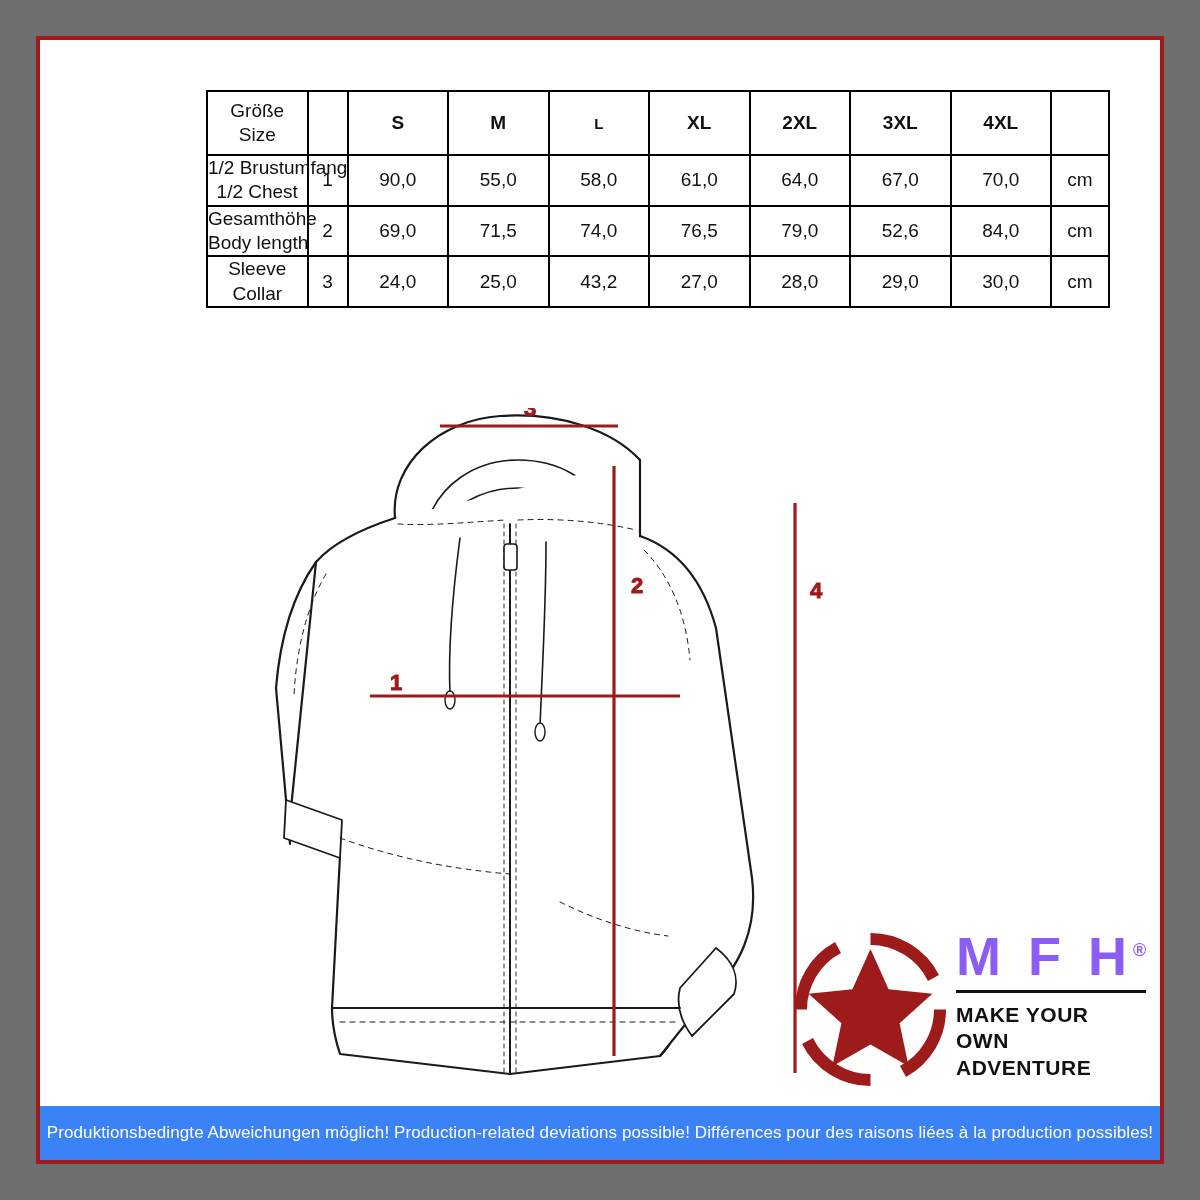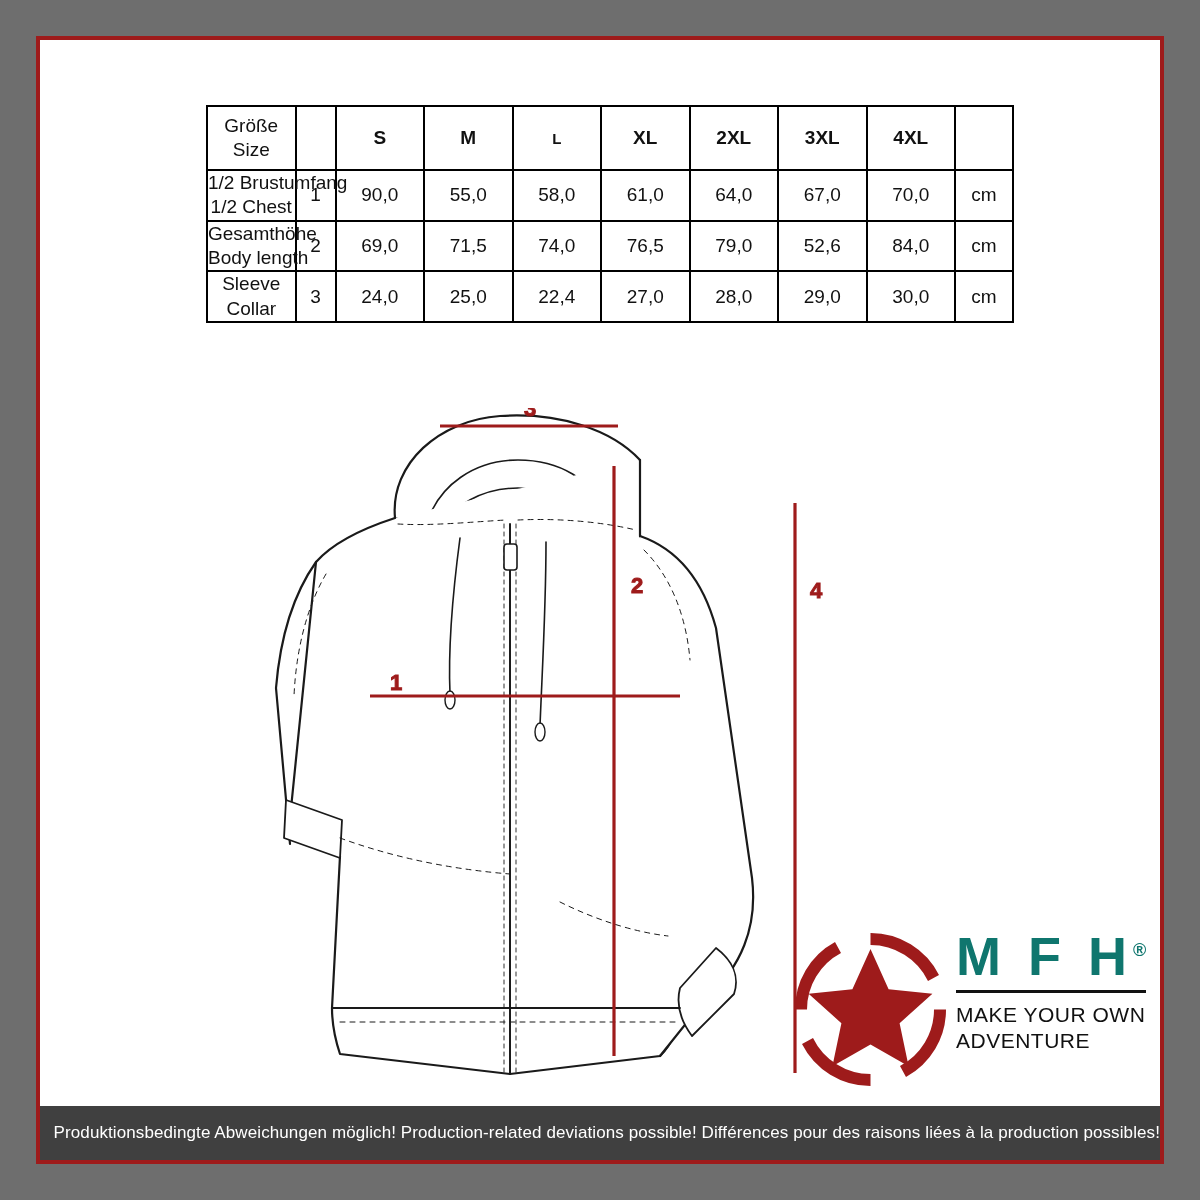--- a/index.html
+++ b/index.html
@@ -15,22 +15,21 @@
     width:1128px;height:1128px;
     background:#ffffff;
     border:4px solid #9e1b1b;
     box-sizing:border-box;
   }
   
   #table-wrap{
     position:absolute;
     left:166px;
     top:50px;
-    width:808px;
-    margin-top:15px;
+    width:904px;
   }
   table.size-table{
     border-collapse:collapse;
     width:100%;
     table-layout:fixed;
   }
   table.size-table td{
     border:2px solid #000;
     font-size:19px;
     color:#111;
@@ -68,49 +67,49 @@
   .logo-text{
     position:absolute;
     left:168px;
     top:6px;
     width:190px;
   }
   .mfh{
     font-size:54px;
     font-weight:bold;
     letter-spacing:6px;
-    color:#0f766e;
+    color:#8b5cf6;
     line-height:1;
     white-space:nowrap;
   }
   .reg{
     font-size:18px;
     vertical-align:super;
     letter-spacing:0;
   }
   .rule{
     width:190px;height:3px;background:#111;margin:7px 0 9px 0;
   }
   .tagline{
     font-size:21px;
-    font-weight:normal;
+    font-weight:bold;
     color:#111;
     line-height:1.25;
     letter-spacing:.5px;
   }
   
   #footer{
     position:absolute;
     left:0;right:0;bottom:0;
     height:54px;
-    background:#404040;
+    background:#3b82f6;
     color:#fff;
     display:flex;
     align-items:center;
-    justify-content:flex-end;
+    justify-content:center;
     font-size:17px;
     letter-spacing:.1px;
   }
 </style>
 </head>
 <body>
 
 <div id="page">
 
   <div id="table-wrap">
@@ -165,21 +164,21 @@
       </tr>
 
       <tr>
         <td class="label-cell">
           <span class="label-line">Sleeve</span>
           <span class="label-line">Collar</span>
         </td>
         <td class="num-cell">3</td>
         <td>24,0</td>
         <td>25,0</td>
-        <td>22,4</td>
+        <td>43,2</td>
         <td>27,0</td>
         <td>28,0</td>
         <td>29,0</td>
         <td>30,0</td>
         <td class="unit-cell">cm</td>
       </tr>
 
     </tbody>
       </table>
   </div>

